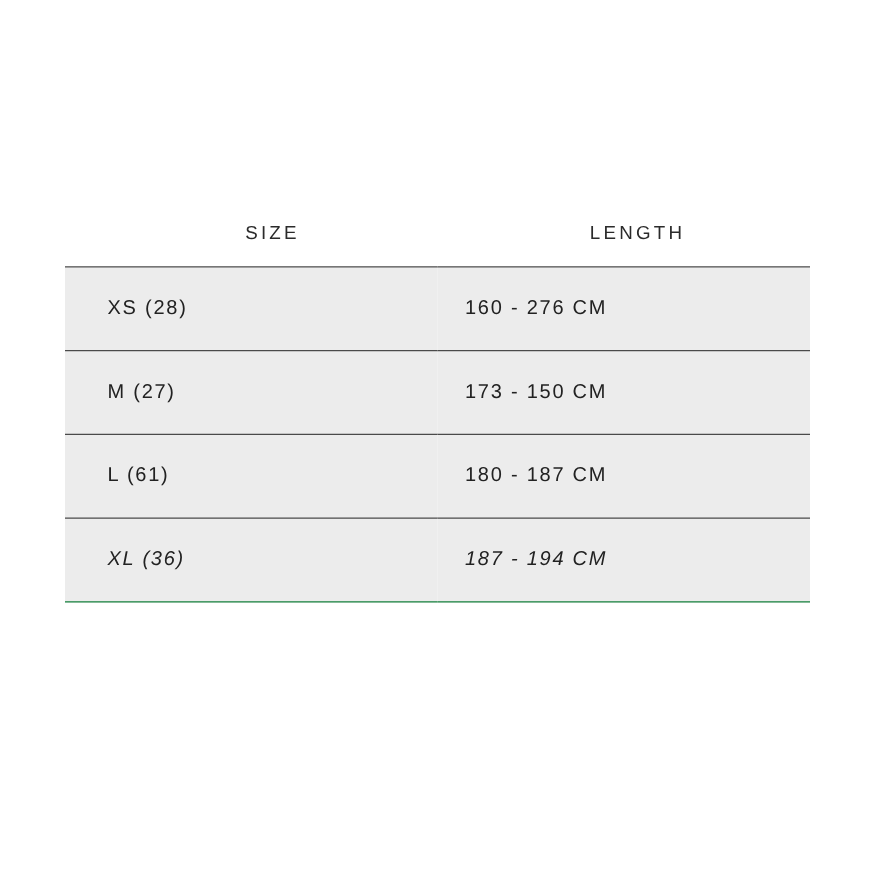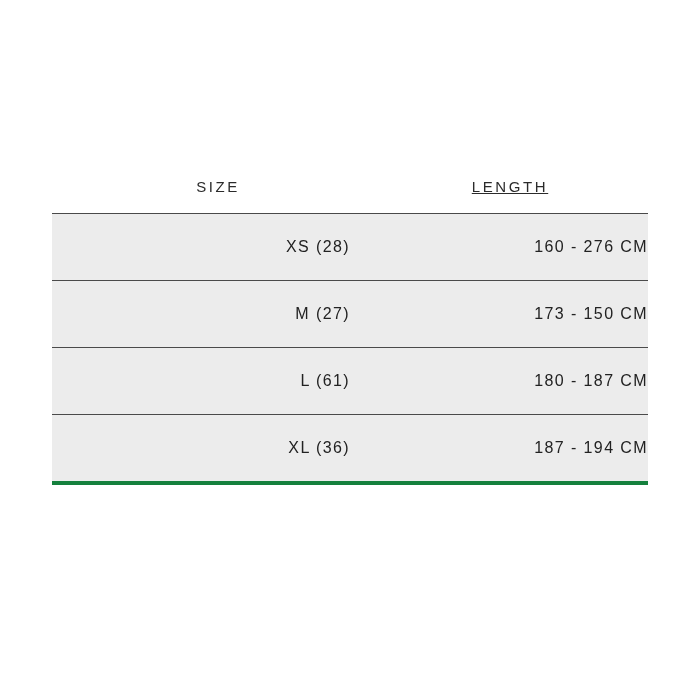--- a/index.html
+++ b/index.html
@@ -39,37 +39,38 @@
     text-align: center;
     padding: 14px 0 18px 0;
     border: 0;
   }
   .size-table tbody td {
     background: #ececec;
     border-top: 1px solid #4a4a4a;
     font-size: 16px;
     letter-spacing: 1.4px;
     color: #222222;
-    text-align: right;
+    text-align: left;
     height: 66px;
     padding: 0;
     font-weight: 400;
   }
   .size-table tbody tr:last-child td {
-    border-bottom: 4px solid #15803d;
+    border-bottom: 1px solid #15803d;
+    font-style: italic;
   }
   .cell-inner {
     display: block;
     line-height: 66px;
   }
   
   .size-table tbody td.col-a .cell-inner { padding-left: 34px; }
   .size-table tbody td.col-b .cell-inner { padding-left: 22px; }
   .size-table thead th.col-a { padding-left: 34px; }
-  .size-table thead th.col-b { padding-left: 22px; text-decoration: underline; }
+  .size-table thead th.col-b { padding-left: 22px; }
 </style>
 </head>
 <body>
 
 <div class="page">
   <table class="size-table">
     <colgroup>
       <col class="col-size">
       <col class="col-length">
     </colgroup>

